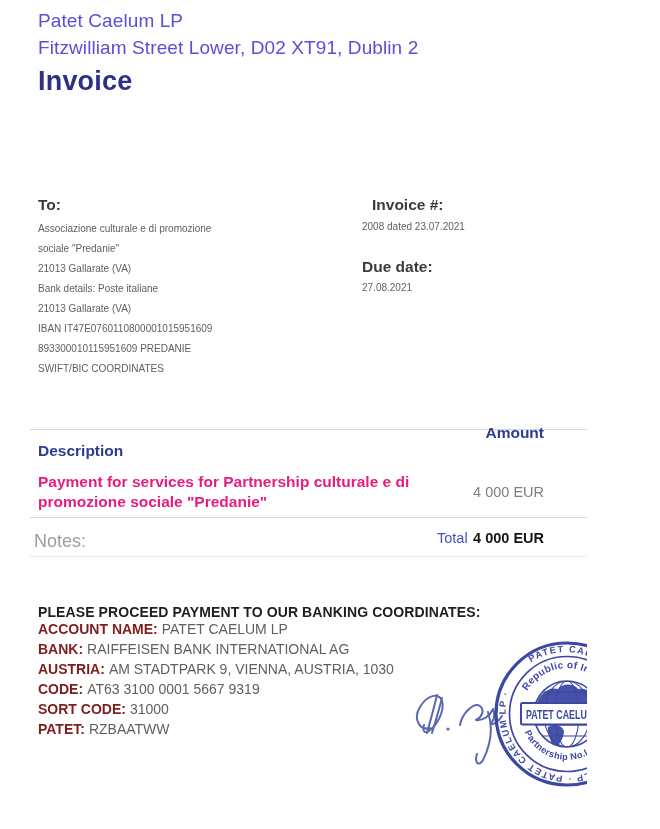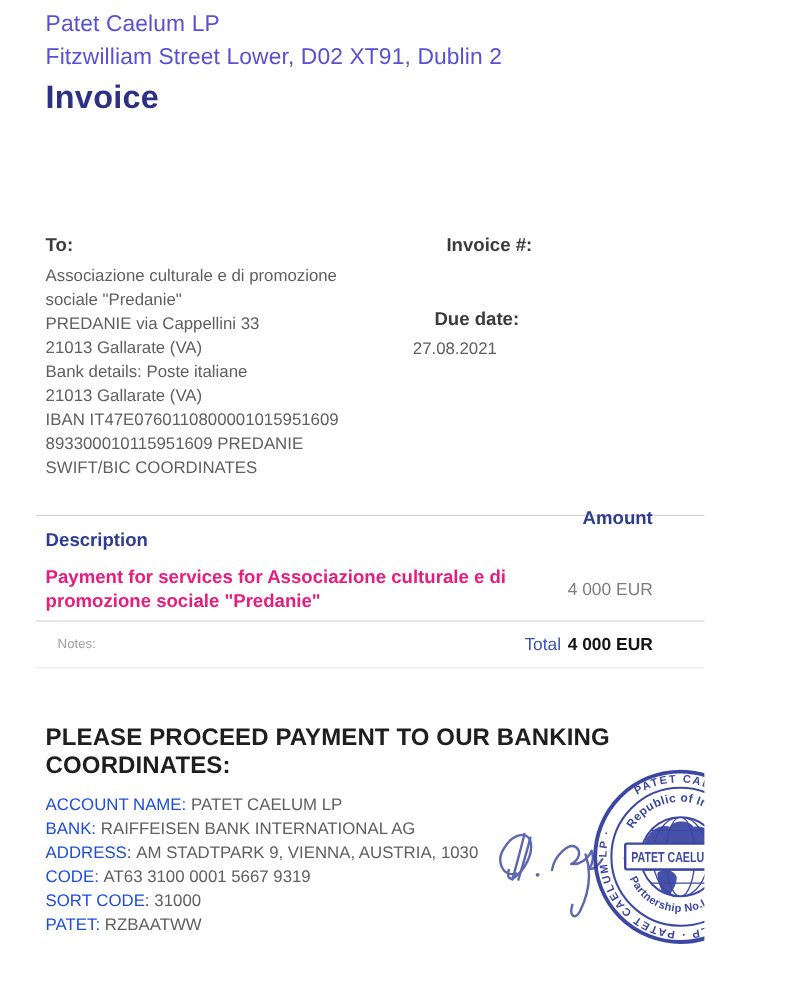--- a/index.html
+++ b/index.html
@@ -6,94 +6,94 @@
   .page {
     position:relative; width:587px; height:829px; background:#fff;
     font-family:"Liberation Sans", sans-serif; overflow:hidden;
   }
   .abs { position:absolute; }
 
   .company-line { left:38px; font-size:19px; color:var(--accent-purple); letter-spacing:.1px; }
   .invoice-title { left:38px; top:66px; font-size:27px; font-weight:bold; color:var(--title-navy); letter-spacing:.2px; }
 
   .section-label { font-size:15.5px; font-weight:bold; color:var(--text-dark); }
-  .body-text { font-size:14px; color:var(--text-gray); }
+  .body-text { font-size:10px; color:var(--text-gray); }
 
   .recipient-lines { left:38px; top:219px; width:330px; line-height:20px; }
   .recipient-lines div { white-space:nowrap; }
 
   .divider { left:30px; width:620px; border-top:1px solid var(--divider); height:0; }
   .divider.light { border-top-color:#eaeaea; }
 
   .table-navy { color:var(--table-navy); }
   .col-header { font-size:15.5px; font-weight:bold; }
   .item-desc { left:38px; top:472px; font-size:15.5px; font-weight:bold; color:var(--pink); line-height:19.5px; }
   .item-desc div { white-space:nowrap; }
   .item-amount { right:43px; top:484px; font-size:14.5px; color:#7d7d7d; }
 
-  .notes-label { left:48px; top:531px; font-size:11px; color:var(--text-light); }
+  .notes-label { left:34px; top:531px; font-size:18px; color:var(--text-light); }
   .total-label { left:437px; top:530px; font-size:14.5px; color:var(--total-blue); }
   .total-amount { right:43px; top:530px; font-size:14.5px; font-weight:bold; color:#141414; }
 
   .banking { left:38px; top:604px; }
-  .banking-heading { font-size:20px; font-weight:bold; color:#1e1e1e; margin-bottom:11px; letter-spacing:.1px; }
+  .banking-heading { font-size:14px; font-weight:bold; color:#1e1e1e; letter-spacing:.1px; }
   .bank-row { font-size:14px; line-height:19.9px; color:var(--text-gray); white-space:nowrap; }
-  .bank-label { font-weight:normal; color:#1d4ed8; margin-right:4px; }
+  .bank-label { font-weight:bold; color:#7f1d1d; margin-right:4px; }
 
   .signature-svg { left:400px; top:665px; }
   .stamp-svg { left:492px; top:639px; opacity:.93; }
   .stamp-text { font-family:"Liberation Sans", sans-serif; font-weight:bold; fill:var(--stamp-blue); }
 </style>
 </head>
 <body>
 
 <div class="page">
 
   <div class="abs company-line" style="top:10px">Patet Caelum LP</div>
   <div class="abs company-line" style="top:37px">Fitzwilliam Street Lower, D02 XT91, Dublin 2</div>
   <div class="abs invoice-title">Invoice</div>
 
   <div class="abs section-label" style="left:38px; top:196px">To:</div>
   <div class="abs recipient-lines body-text">
     <div>Associazione culturale e di promozione</div>
     <div>sociale "Predanie"</div>
-    <div>PREDANIE via Cappellini 33</div>
     <div>21013 Gallarate (VA)</div>
     <div>Bank details: Poste italiane</div>
     <div>21013 Gallarate (VA)</div>
     <div>IBAN IT47E0760110800001015951609</div>
     <div>893300010115951609 PREDANIE</div>
     <div>SWIFT/BIC COORDINATES</div>
   </div>
 
   <div class="abs section-label" style="left:372px; top:196px">Invoice #:</div>
+  <div class="abs body-text" style="left:362px; top:221px">2008 dated 23.07.2021</div>
   <div class="abs section-label" style="left:362px; top:258px">Due date:</div>
-  <div class="abs body-text" style="left:344px; top:282px">27.08.2021</div>
+  <div class="abs body-text" style="left:362px; top:282px">27.08.2021</div>
 
   <div class="abs divider" style="top:429px"></div>
   <div class="abs col-header table-navy" style="left:38px; top:442px">Description</div>
   <div class="abs col-header table-navy" style="right:43px; top:424px">Amount</div>
 
   <div class="abs item-desc">
-    <div>Payment for services for Associazione culturale e di</div>
+    <div>Payment for services for Partnership culturale e di</div>
     <div>promozione sociale "Predanie"</div>
   </div>
   <div class="abs item-amount">4 000 EUR</div>
 
   <div class="abs divider" style="top:517px"></div>
   <div class="abs notes-label">Notes:</div>
   <div class="abs total-label">Total</div>
   <div class="abs total-amount">4 000 EUR</div>
   <div class="abs divider light" style="top:556px"></div>
 
   <div class="abs banking">
     <div class="banking-heading">PLEASE PROCEED PAYMENT TO OUR BANKING COORDINATES:</div>
     <div class="bank-row"><span class="bank-label">ACCOUNT NAME:</span><span>PATET CAELUM LP</span></div>
     <div class="bank-row"><span class="bank-label">BANK:</span><span>RAIFFEISEN BANK INTERNATIONAL AG</span></div>
-    <div class="bank-row"><span class="bank-label">ADDRESS:</span><span>AM STADTPARK 9, VIENNA, AUSTRIA, 1030</span></div>
+    <div class="bank-row"><span class="bank-label">AUSTRIA:</span><span>AM STADTPARK 9, VIENNA, AUSTRIA, 1030</span></div>
     <div class="bank-row"><span class="bank-label">CODE:</span><span>AT63 3100 0001 5667 9319</span></div>
     <div class="bank-row"><span class="bank-label">SORT CODE:</span><span>31000</span></div>
     <div class="bank-row"><span class="bank-label">PATET:</span><span>RZBAATWW</span></div>
   </div>
 
   <svg class="abs signature-svg" width="130" height="105" viewBox="0 0 130 105">
     <g fill="none" stroke="#4b57a7" stroke-width="2" stroke-linecap="round" stroke-linejoin="round" opacity="0.9">
       <path d="M 30,63 C 19,66 13,53 20,42 C 27,30 39,27 42,36 C 45,47 36,61 29,66 C 25,69 22,66 24,60"></path>
       <path d="M 37,30 C 34,43 30,57 27,68"></path>
       <path d="M 42,33 C 39,45 35,58 32,68"></path>

